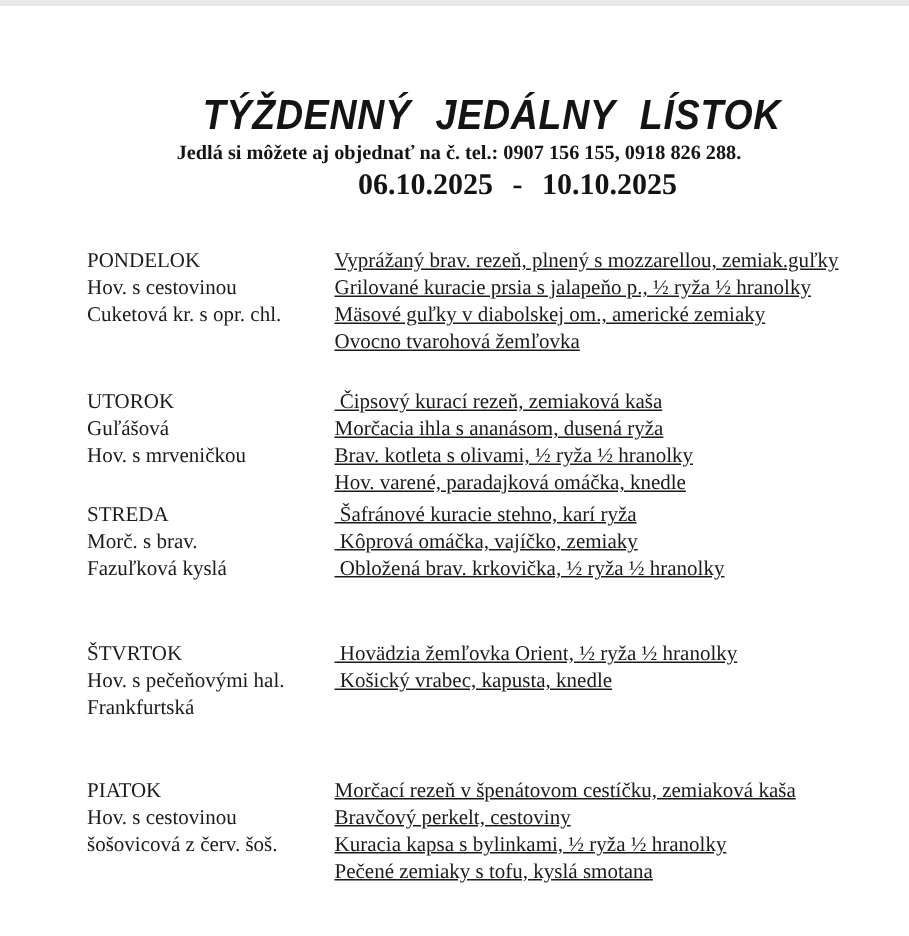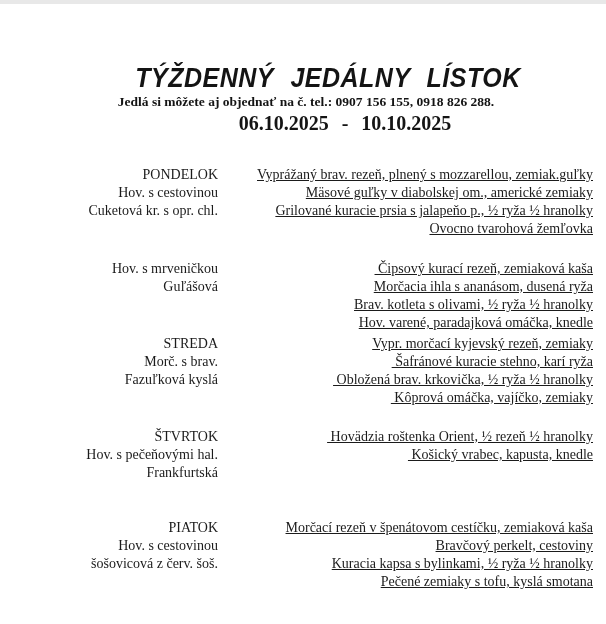--- a/index.html
+++ b/index.html
@@ -72,82 +72,81 @@
     left: 223px;
     top: 0;
     width: 370px;
     text-decoration: underline;
   }
   .day-name, .soup, .meal {
     font-size: 14px;
     line-height: 18px;
     white-space: pre;
     color: #1b1b1b;
-    text-align: right;
   }
 </style>
 </head>
 <body>
 
 <div class="page">
   <div class="top-band"></div>
 
   <div class="header-line doc-title">TÝŽDENNÝ JEDÁLNY LÍSTOK</div>
   <div class="header-line order-info">Jedlá si môžete aj objednať na č. tel.: 0907 156 155, 0918 826 288.</div>
   <div class="header-line date-range">06.10.2025 - 10.10.2025</div>
 
   <section class="day-section" style="top:166px;">
     <div class="col-left">
       <div class="day-name">PONDELOK</div>
       <div class="soup">Hov. s cestovinou</div>
       <div class="soup">Cuketová kr. s opr. chl.</div>
     </div>
     <div class="col-right">
       <div class="meal">Vyprážaný brav. rezeň, plnený s mozzarellou, zemiak.guľky</div>
+      <div class="meal">Grilované kuracie prsia s jalapeňo p., ½ ryža ½ hranolky</div>
       <div class="meal">Mäsové guľky v diabolskej om., americké zemiaky</div>
-      <div class="meal">Grilované kuracie prsia s jalapeňo p., ½ ryža ½ hranolky</div>
       <div class="meal">Ovocno tvarohová žemľovka</div>
     </div>
   </section>
 
   <section class="day-section" style="top:260px;">
     <div class="col-left">
+      <div class="day-name">UTOROK</div>
+      <div class="soup">Guľášová</div>
       <div class="soup">Hov. s mrveničkou</div>
-      <div class="soup">Guľášová</div>
     </div>
     <div class="col-right">
       <div class="meal"> Čipsový kurací rezeň, zemiaková kaša</div>
       <div class="meal">Morčacia ihla s ananásom, dusená ryža</div>
       <div class="meal">Brav. kotleta s olivami, ½ ryža ½ hranolky</div>
       <div class="meal">Hov. varené, paradajková omáčka, knedle</div>
     </div>
   </section>
 
   <section class="day-section" style="top:335px;">
     <div class="col-left">
       <div class="day-name">STREDA</div>
       <div class="soup">Morč. s brav.</div>
       <div class="soup">Fazuľková kyslá</div>
     </div>
     <div class="col-right">
-      <div class="meal">Vypr. morčací kyjevský rezeň, zemiaky</div>
       <div class="meal"> Šafránové kuracie stehno, karí ryža</div>
+      <div class="meal"> Kôprová omáčka, vajíčko, zemiaky</div>
       <div class="meal"> Obložená brav. krkovička, ½ ryža ½ hranolky</div>
-      <div class="meal"> Kôprová omáčka, vajíčko, zemiaky</div>
     </div>
   </section>
 
   <section class="day-section" style="top:428px;">
     <div class="col-left">
       <div class="day-name">ŠTVRTOK</div>
       <div class="soup">Hov. s pečeňovými hal.</div>
       <div class="soup">Frankfurtská</div>
     </div>
     <div class="col-right">
-      <div class="meal"> Hovädzia roštenka Orient, ½ rezeň ½ hranolky</div>
+      <div class="meal"> Hovädzia žemľovka Orient, ½ ryža ½ hranolky</div>
       <div class="meal"> Košický vrabec, kapusta, knedle</div>
     </div>
   </section>
 
   <section class="day-section" style="top:519px;">
     <div class="col-left">
       <div class="day-name">PIATOK</div>
       <div class="soup">Hov. s cestovinou</div>
       <div class="soup">šošovicová z červ. šoš.</div>
     </div>

